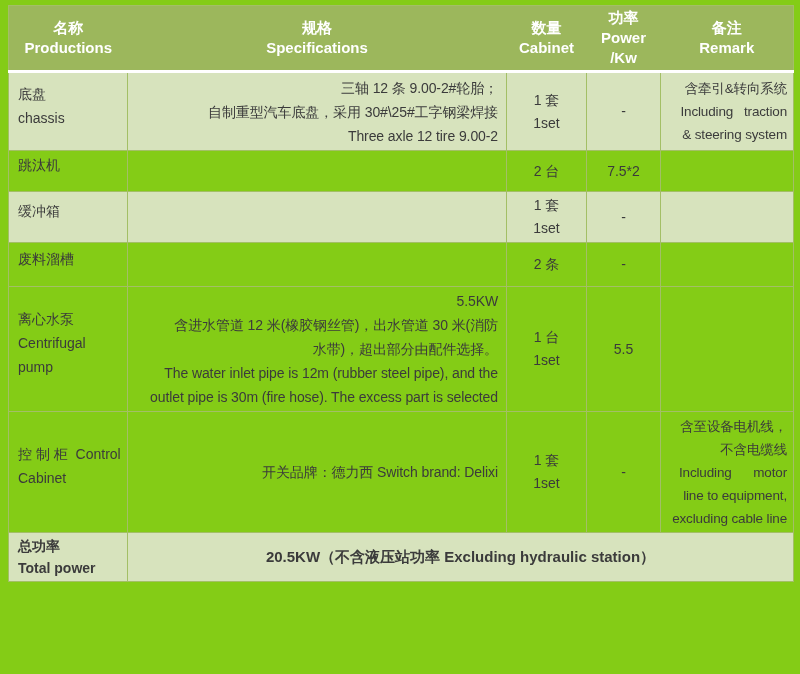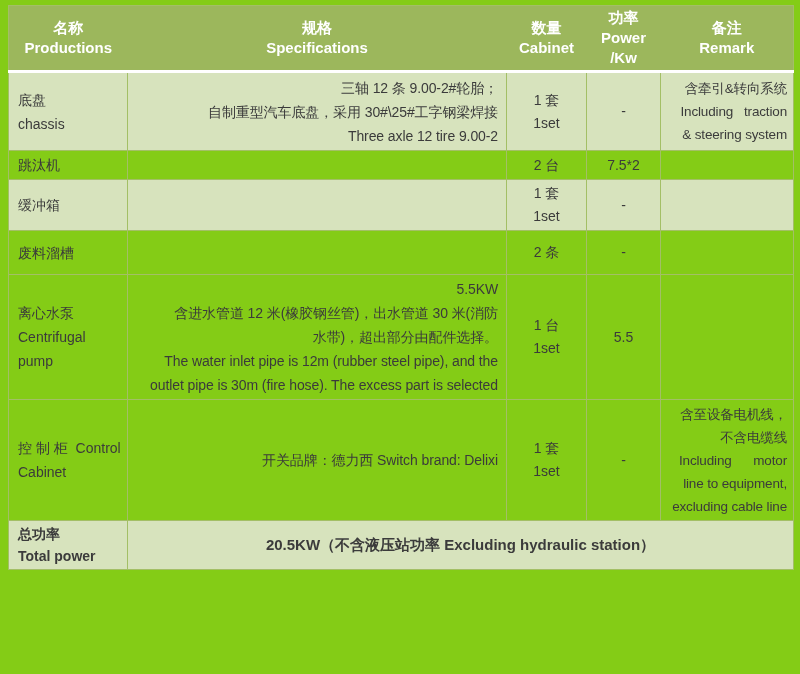--- a/index.html
+++ b/index.html
@@ -23,21 +23,21 @@
   thead th{
     background:#9cb75c;color:#ffffff;font-weight:bold;
     font-size:15px;line-height:20px;
     border:0;border-bottom:3px solid #ffffff;
     text-align:center;vertical-align:middle;
     padding:2px 0;white-space:pre-wrap;
   }
   tbody td{font-size:14px;line-height:24px;}
   tr.shade td{background:#d7e3bd;}
 
-  .c-name{padding:2px 6px 2px 9px;text-align:left;}
+  .c-name{padding:2px 6px 14px 9px;text-align:left;}
   .c-spec{padding:2px 8px 2px 9px;text-align:right;letter-spacing:-0.1px;}
   .c-qty,.c-pow{text-align:center;line-height:23px;padding:2px 2px;}
   .c-rem{padding:2px 6px;font-size:13.5px;line-height:23px;letter-spacing:-0.15px;text-align:right;}
 
   tr.footer td{font-weight:bold;background:#d7e3bd;}
   .footer-name{padding:2px 6px 2px 9px;font-size:14px;line-height:22px;}
   .footer-value{text-align:center;font-size:15px;letter-spacing:0;}
 </style>
 </head>
 <body>

